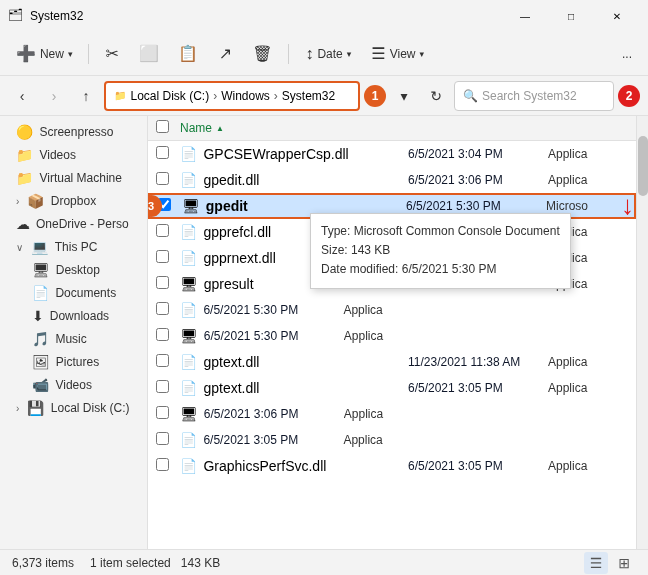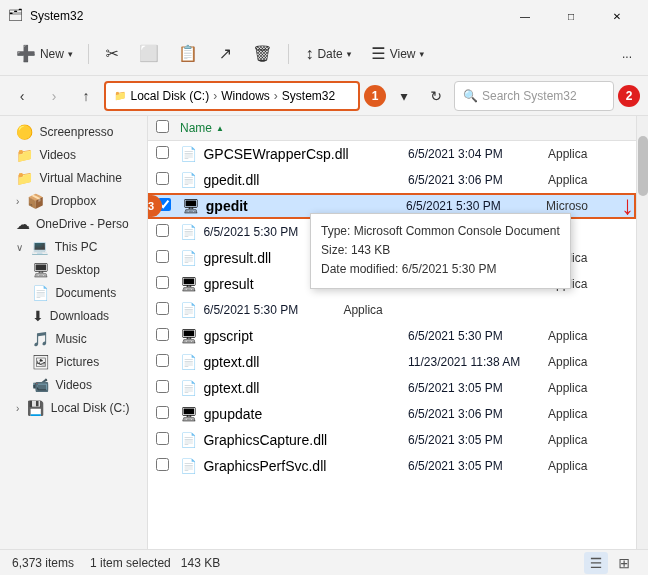--- a/index.html
+++ b/index.html
@@ -400,28 +400,29 @@
           <div>Size: 143 KB</div>
           <div>Date modified: 6/5/2021 5:30 PM</div>
         </div>
 
         <div style="position:absolute; right:0; top:-5px; color:#e01e1e; font-size:26px; pointer-events:none;">↓</div>
       </div>
 
       <div class="file-row">
         <div class="col-check"><input type="checkbox" style="margin: 0px;"></div>
         <span class="file-icon">📄</span>
+        <span class="file-name">gpprefcl.dll</span>
         <span class="file-date">6/5/2021 5:30 PM</span>
         <span class="file-type">Applica</span>
       </div>
 
       <div class="file-row">
         <div class="col-check"><input type="checkbox" style="margin: 0px;"></div>
         <span class="file-icon">📄</span>
-        <span class="file-name">gpresult.dll</span>
+        <span class="file-name">gpprnext.dll</span>
         <span class="file-date">6/5/2021 5:30 PM</span>
         <span class="file-type">Applica</span>
       </div>
 
       <div class="file-row">
         <div class="col-check"><input type="checkbox" style="margin: 0px;"></div>
         <span class="file-icon">🖥</span>
         <span class="file-name">gpresult</span>
         <span class="file-date">6/5/2021 3:06 PM</span>
         <span class="file-type">Applica</span>
@@ -430,21 +431,20 @@
       <div class="file-row">
         <div class="col-check"><input type="checkbox" style="margin: 0px;"></div>
         <span class="file-icon">📄</span>
         <span class="file-date">6/5/2021 5:30 PM</span>
         <span class="file-type">Applica</span>
       </div>
 
       <div class="file-row">
         <div class="col-check"><input type="checkbox" style="margin: 0px;"></div>
         <span class="file-icon">🖥</span>
-        <span class="file-name">gpscript</span>
         <span class="file-date">6/5/2021 5:30 PM</span>
         <span class="file-type">Applica</span>
       </div>
 
       <div class="file-row">
         <div class="col-check"><input type="checkbox" style="margin: 0px;"></div>
         <span class="file-icon">📄</span>
         <span class="file-name">gptext.dll</span>
         <span class="file-date">11/23/2021 11:38 AM</span>
         <span class="file-type">Applica</span>
@@ -454,29 +454,27 @@
         <div class="col-check"><input type="checkbox" style="margin: 0px;"></div>
         <span class="file-icon">📄</span>
         <span class="file-name">gptext.dll</span>
         <span class="file-date">6/5/2021 3:05 PM</span>
         <span class="file-type">Applica</span>
       </div>
 
       <div class="file-row">
         <div class="col-check"><input type="checkbox" style="margin: 0px;"></div>
         <span class="file-icon">🖥</span>
-        <span class="file-name">gpupdate</span>
         <span class="file-date">6/5/2021 3:06 PM</span>
         <span class="file-type">Applica</span>
       </div>
 
       <div class="file-row">
         <div class="col-check"><input type="checkbox" style="margin: 0px;"></div>
         <span class="file-icon">📄</span>
-        <span class="file-name">GraphicsCapture.dll</span>
         <span class="file-date">6/5/2021 3:05 PM</span>
         <span class="file-type">Applica</span>
       </div>
 
       <div class="file-row">
         <div class="col-check"><input type="checkbox" style="margin: 0px;"></div>
         <span class="file-icon">📄</span>
         <span class="file-name">GraphicsPerfSvc.dll</span>
         <span class="file-date">6/5/2021 3:05 PM</span>
         <span class="file-type">Applica</span>

